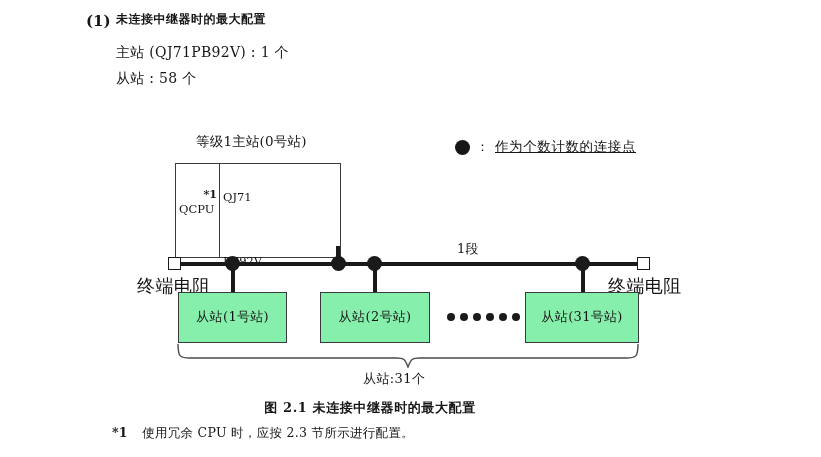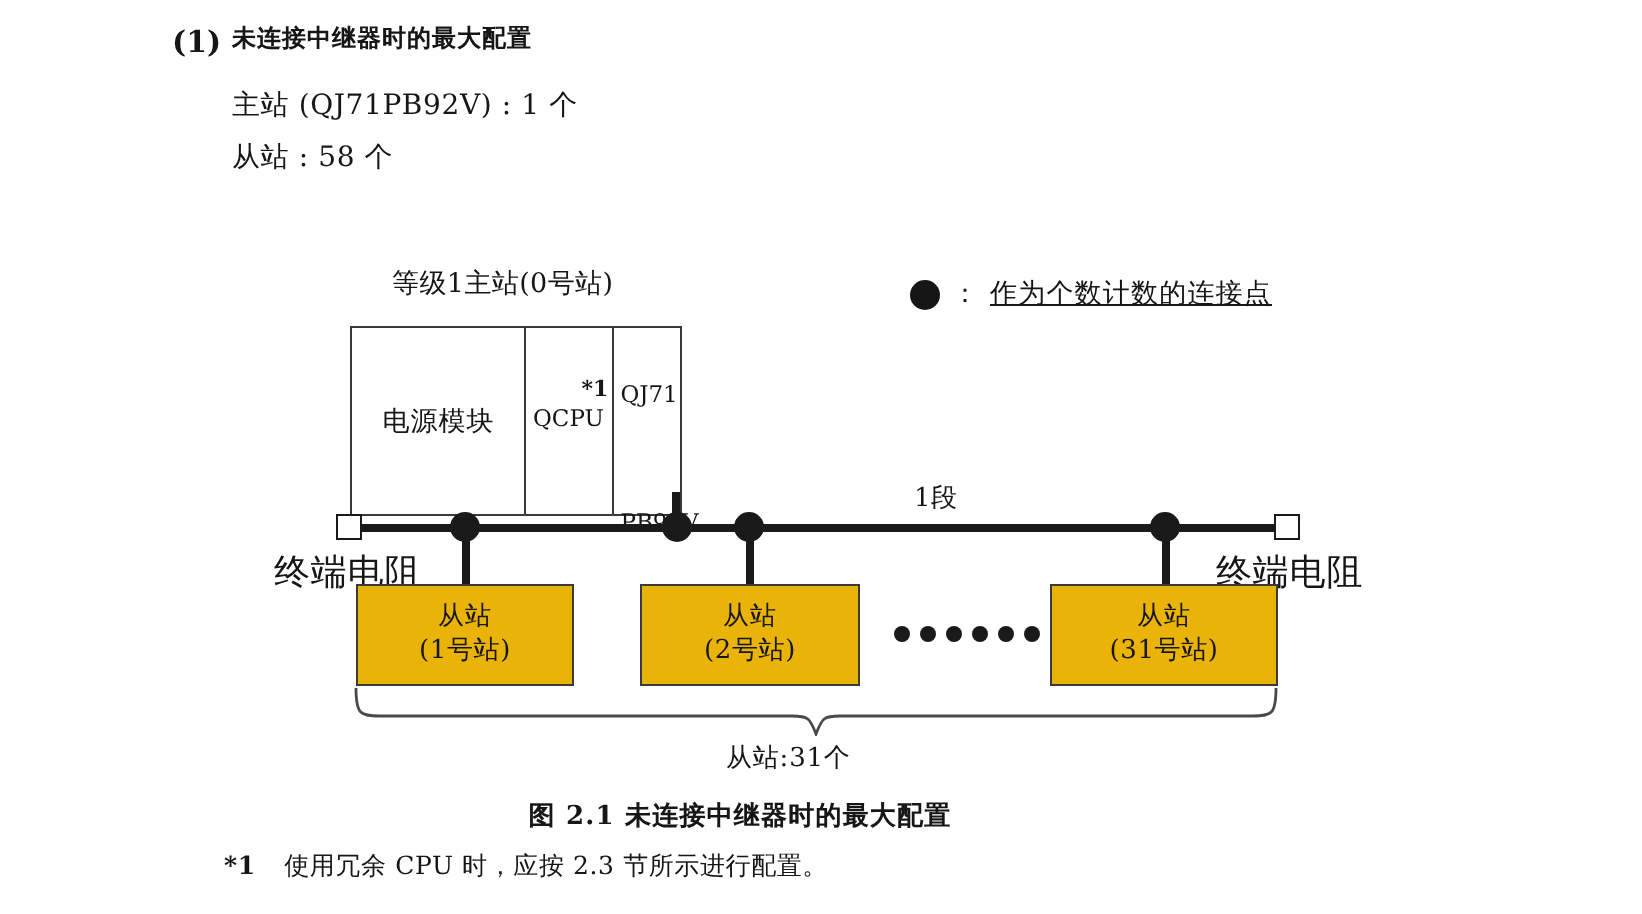--- a/index.html
+++ b/index.html
@@ -163,23 +163,23 @@
   }
   .drop-up   { top: 246px; height: 18px; }
   .drop-down { top: 262px; height: 31px; }
 
   
   .slave-box {
     height: 51px;
     border: 1.3px solid #3a3a3a;
     box-sizing: border-box;
     top: 292px;
-    background: #eab308;
-    display: flex;
-    flex-direction: column;
+    background: #86efac;
+    display: flex;
+    flex-direction: row;
     align-items: center;
     justify-content: center;
     line-height: 1.25;
   }
   .slave-box .l1 { font-size: 13px; letter-spacing: 0.5px; }
   .slave-box .l2 { font-size: 13px; letter-spacing: 0.3px; }
 
   #slave-1  { left: 178px; width: 109px; }
   #slave-2  { left: 320px; width: 110px; }
   #slave-31 { left: 525px; width: 114px; }
@@ -236,23 +236,20 @@
 
 <div class="abs" id="legend">
   <span id="legend-dot"></span>
   <span id="legend-colon">：</span>
   <span id="legend-text">作为个数计数的连接点</span>
 </div>
 
 <div class="abs" id="master-label">等级1主站(0号站)</div>
 
 <div class="abs" id="rack">
-  <div class="rack-cell" id="cell-power">
-    <span class="lbl">电源模块</span>
-  </div>
   <div class="rack-cell" id="cell-cpu">
     <span id="cpu-label">QCPU</span>
     <span id="cpu-note">*1</span>
   </div>
   <div class="rack-cell" id="cell-master">
     <span id="master-l1">QJ71</span>
     <span id="master-l2">PB92V</span>
   </div>
 </div>
 

